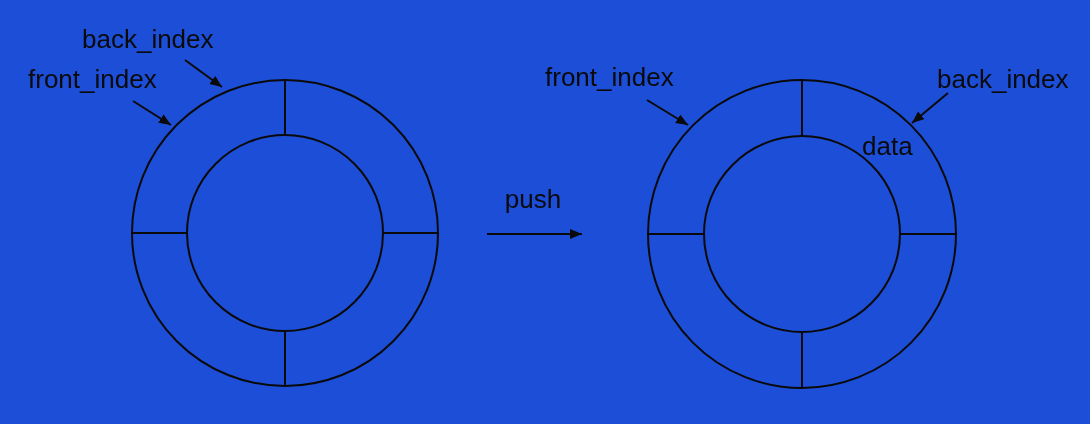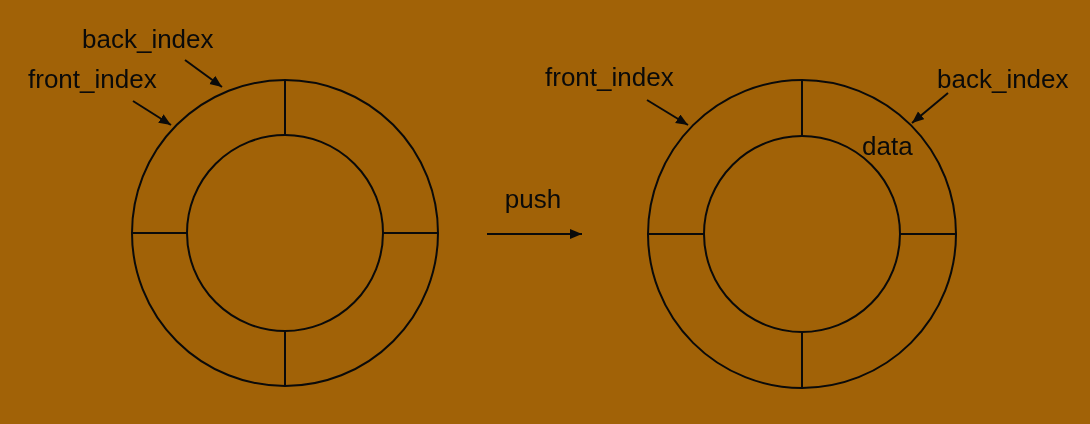--- a/index.html
+++ b/index.html
@@ -4,21 +4,21 @@
 <style>
   html, body {
     margin: 0;
     padding: 0;
     background: #ffffff;
   }
   .stage {
     position: relative;
     width: 1090px;
     height: 424px;
-    background: #a16207;
+    background: #1d4ed8;
     overflow: hidden;
     font-family: "Liberation Sans", sans-serif;
   }
   svg text {
     font-family: "Liberation Sans", sans-serif;
     font-size: 26px;
     fill: #0a0a0a;
   }
   .ring-stroke {
     fill: none;

